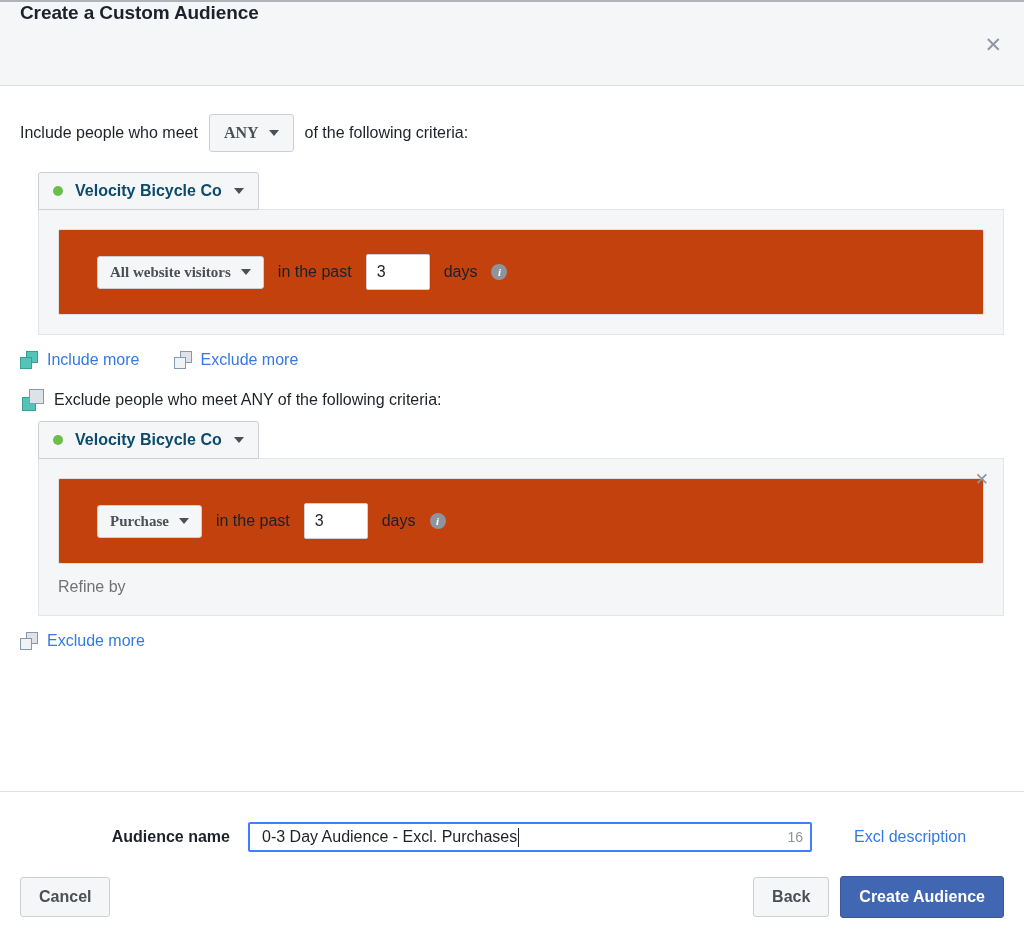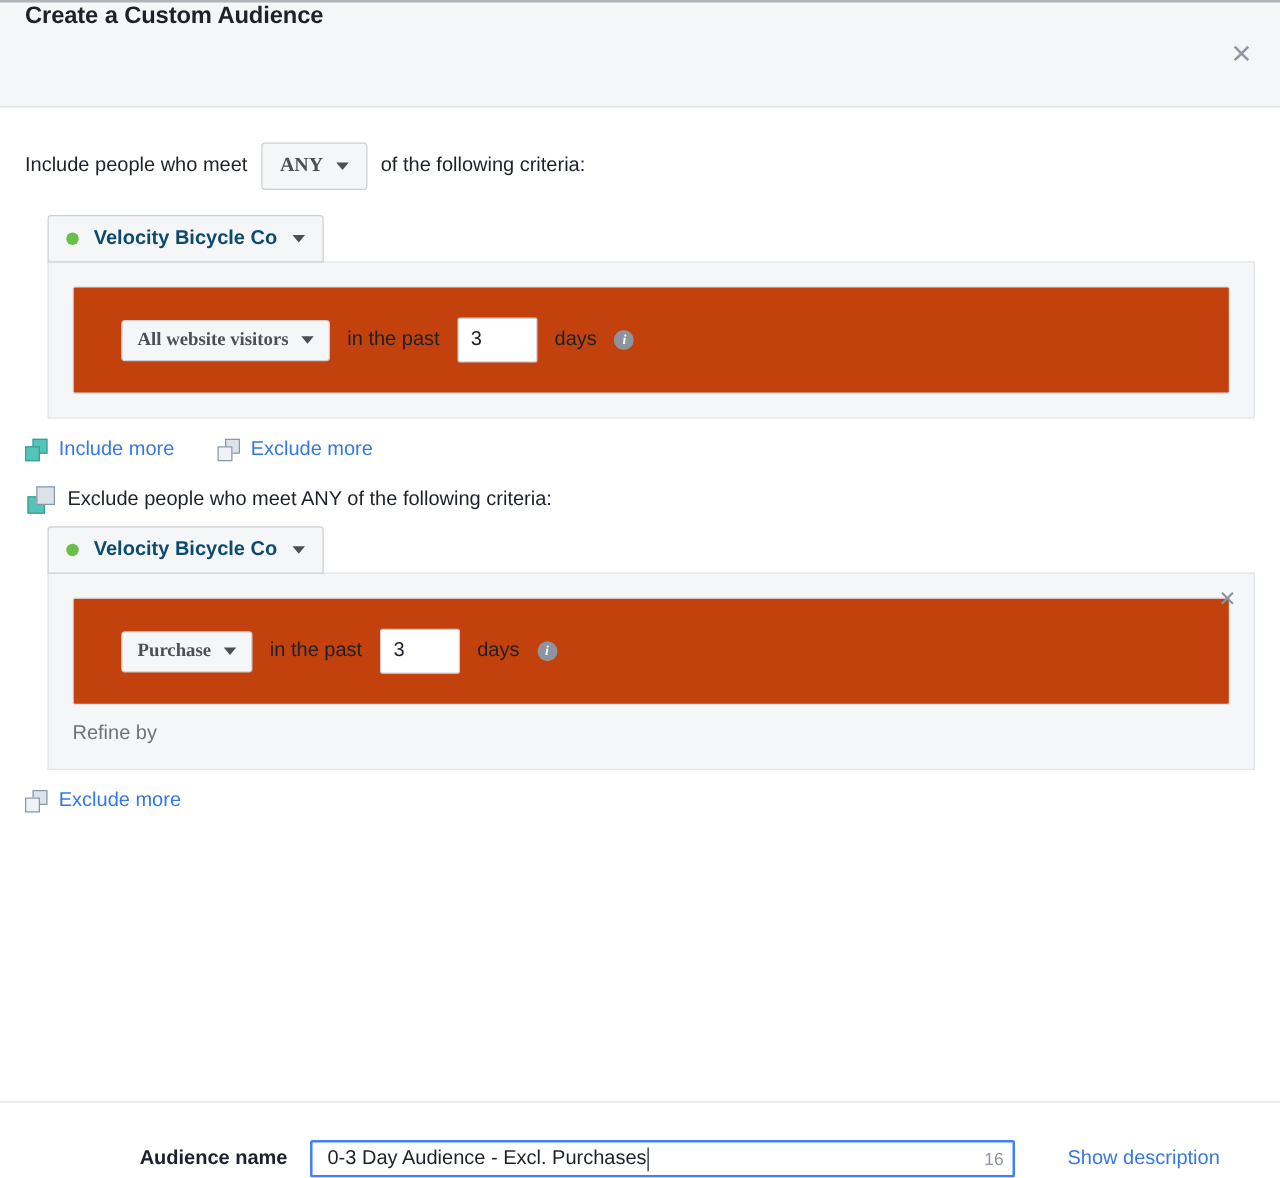--- a/index.html
+++ b/index.html
@@ -371,18 +371,25 @@
   </div>
 
   <div class="name-section">
     <div class="name-row">
       <span class="name-label">Audience name</span>
       <div class="name-field">
         <span class="name-value">0-3 Day Audience - Excl. Purchases</span>
         <span class="caret-bar"></span>
         <span class="char-count">16</span>
       </div>
-      <span class="show-desc">Show description</span>
+      <span class="show-desc">Excl description</span>
     </div>
   </div>
 
+  <div class="dialog-footer">
+    <button class="btn btn-secondary">Cancel</button>
+    <div class="footer-right">
+      <button class="btn btn-secondary">Back</button>
+      <button class="btn btn-primary">Create Audience</button>
+    </div>
+  </div>
 
 </div>
 
 </body></html>

